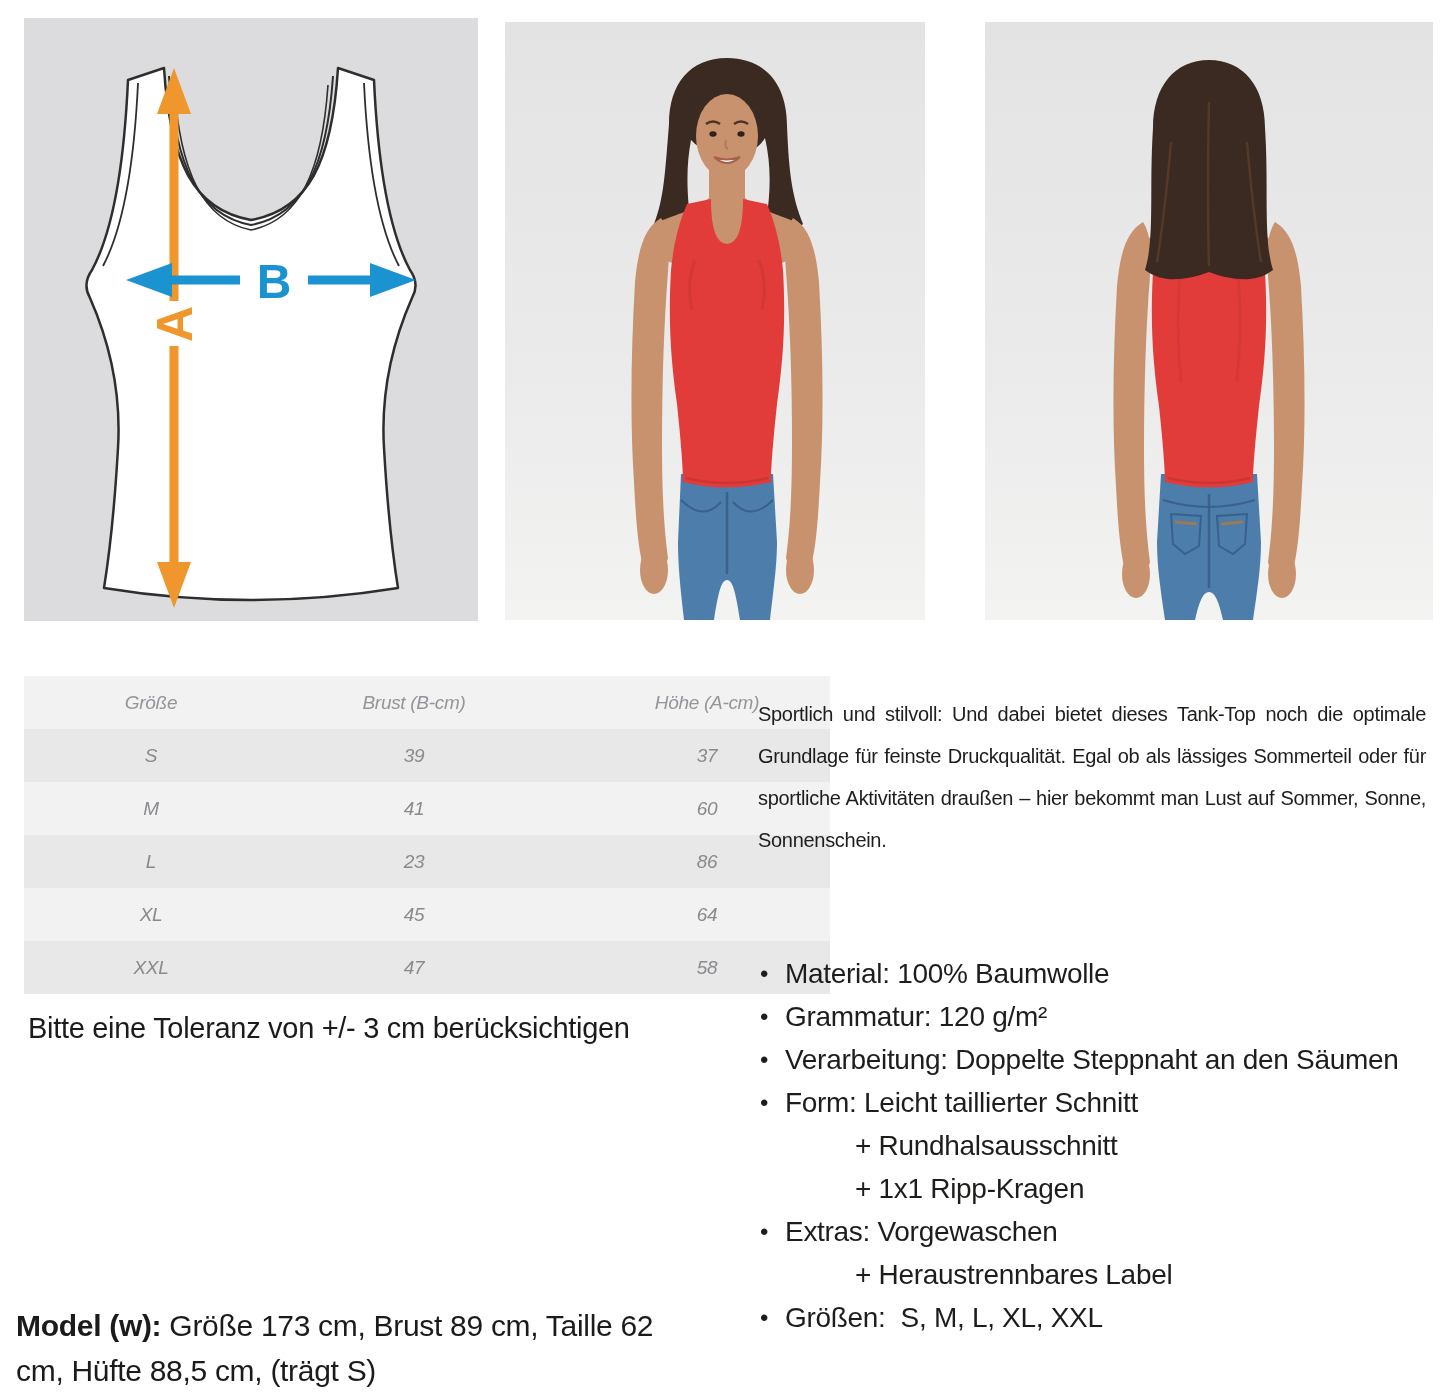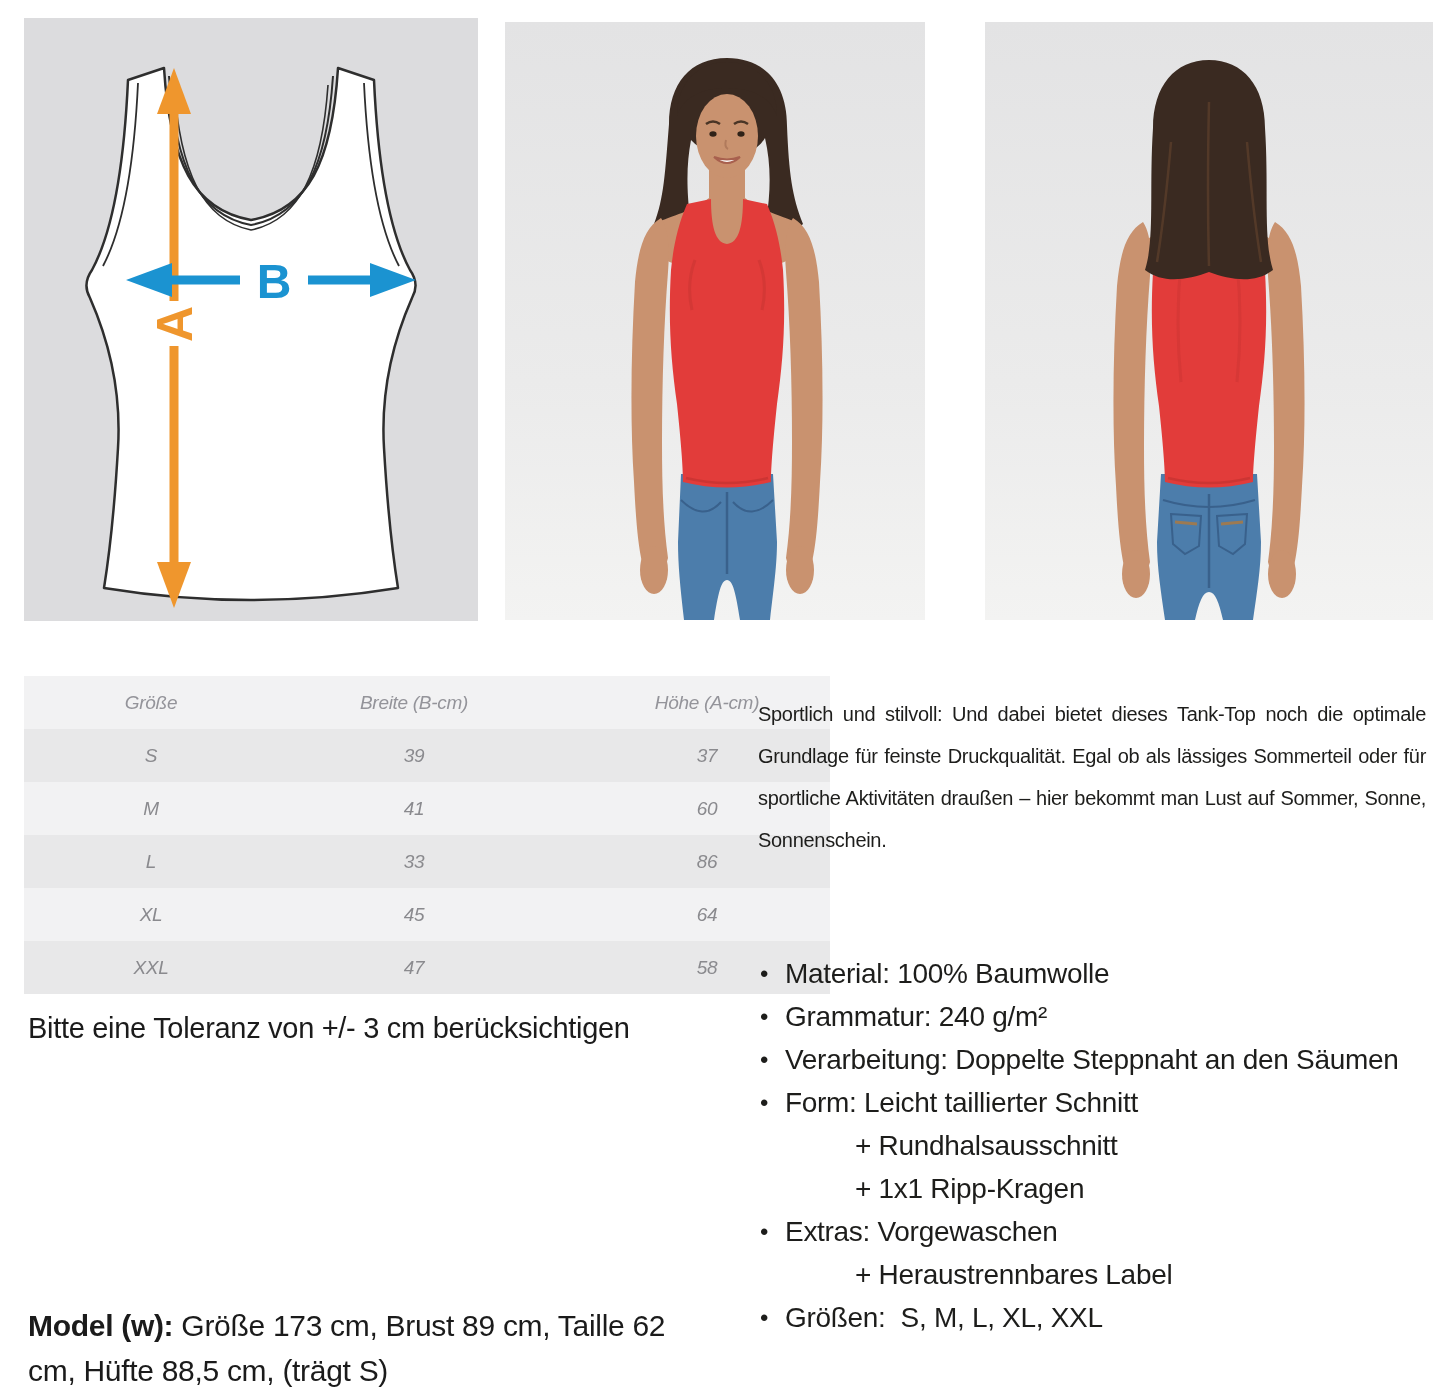--- a/index.html
+++ b/index.html
@@ -22,21 +22,21 @@
   }
   #size-table th{background:#f2f2f3;color:#94949a;}
   #size-table td{color:#8a8a8e;}
   #size-table tbody tr:nth-child(odd) td{background:#e8e8e9;}
   #size-table tbody tr:nth-child(even) td{background:#f2f2f3;}
   #size-table .c1{width:186px;}
   #size-table .c2{width:272px;}
   #size-table .c3{width:246px;}
   
   #tolerance-note{left:28px;top:1012px;width:690px;font-size:29px;letter-spacing:-0.3px;color:#1b1b1b;}
-  #model-info{left:28px;top:1303px;width:690px;font-size:30px;line-height:45px;letter-spacing:-0.3px;color:#1b1b1b;}
+  #model-info{left:16px;top:1303px;width:690px;font-size:30px;line-height:45px;letter-spacing:-0.3px;color:#1b1b1b;}
   #model-info b{font-weight:bold;}
   
   #product-description{
     left:758px;top:673px;width:668px;font-size:20px;line-height:42px;
     letter-spacing:-0.3px;text-align:justify;color:#1d1d1b;
   }
   #feature-list{left:758px;top:952px;width:691px;list-style:none;margin:0;padding:0;}
   #feature-list li{
     position:relative;padding-left:27px;line-height:43px;font-size:28px;
     letter-spacing:-0.3px;color:#1d1d1b;white-space:nowrap;
@@ -162,38 +162,38 @@
     <path d="M224,38 C190,38 168,64 168,106 C164,168 170,216 160,248 C178,262 202,258 224,250
          C246,258 270,262 288,248 C278,216 284,168 280,106 C280,64 258,38 224,38 Z" fill="#3A2A21"></path>
     <path d="M186,120 Q180,190 172,240 M224,80 Q222,170 224,244 M262,120 Q268,190 276,240" stroke="#5a3d2a" stroke-width="2.5" fill="none" opacity="0.8"></path>
   </svg>
 </div>
 
 <table class="abs" id="size-table">
   <thead>
     <tr>
       <th class="c1">Größe</th>
-      <th class="c2">Breite (B-cm)</th>
+      <th class="c2">Brust (B-cm)</th>
       <th class="c3">Höhe (A-cm)</th>
     </tr>
   </thead>
   <tbody>
     <tr>
       <td class="c1">S</td>
       <td class="c2">39</td>
       <td class="c3">37</td>
     </tr>
     <tr>
       <td class="c1">M</td>
       <td class="c2">41</td>
       <td class="c3">60</td>
     </tr>
     <tr>
       <td class="c1">L</td>
-      <td class="c2">33</td>
+      <td class="c2">23</td>
       <td class="c3">86</td>
     </tr>
     <tr>
       <td class="c1">XL</td>
       <td class="c2">45</td>
       <td class="c3">64</td>
     </tr>
     <tr>
       <td class="c1">XXL</td>
       <td class="c2">47</td>
@@ -203,21 +203,21 @@
 </table>
 
 <div class="abs" id="tolerance-note">Bitte eine Toleranz von +/- 3 cm berücksichtigen</div>
 
 <div class="abs" id="model-info"><b>Model (w):</b><span> Größe 173 cm, Brust 89 cm, Taille 62 cm, Hüfte 88,5 cm, (trägt S)</span></div>
 
 <p class="abs" id="product-description">Sportlich und stilvoll: Und dabei bietet dieses Tank-Top noch die optimale Grundlage für feinste Druckqualität. Egal ob als lässiges Sommerteil oder für sportliche Aktivitäten draußen – hier bekommt man Lust auf Sommer, Sonne, Sonnenschein.</p>
 
 <ul class="abs" id="feature-list">
   <li><span class="bullet">•</span><span>Material: 100% Baumwolle</span></li>
-  <li><span class="bullet">•</span><span>Grammatur: 240 g/m²</span></li>
+  <li><span class="bullet">•</span><span>Grammatur: 120 g/m²</span></li>
   <li><span class="bullet">•</span><span>Verarbeitung: Doppelte Steppnaht an den Säumen</span></li>
   <li><span class="bullet">•</span><span>Form: Leicht taillierter Schnitt</span></li>
   <li class="indent"><span>+ Rundhalsausschnitt</span></li>
   <li class="indent"><span>+ 1x1 Ripp-Kragen</span></li>
   <li><span class="bullet">•</span><span>Extras: Vorgewaschen</span></li>
   <li class="indent"><span>+ Heraustrennbares Label</span></li>
   <li><span class="bullet">•</span><span>Größen:&nbsp; S, M, L, XL, XXL</span></li>
 </ul>
 
 </body></html>

